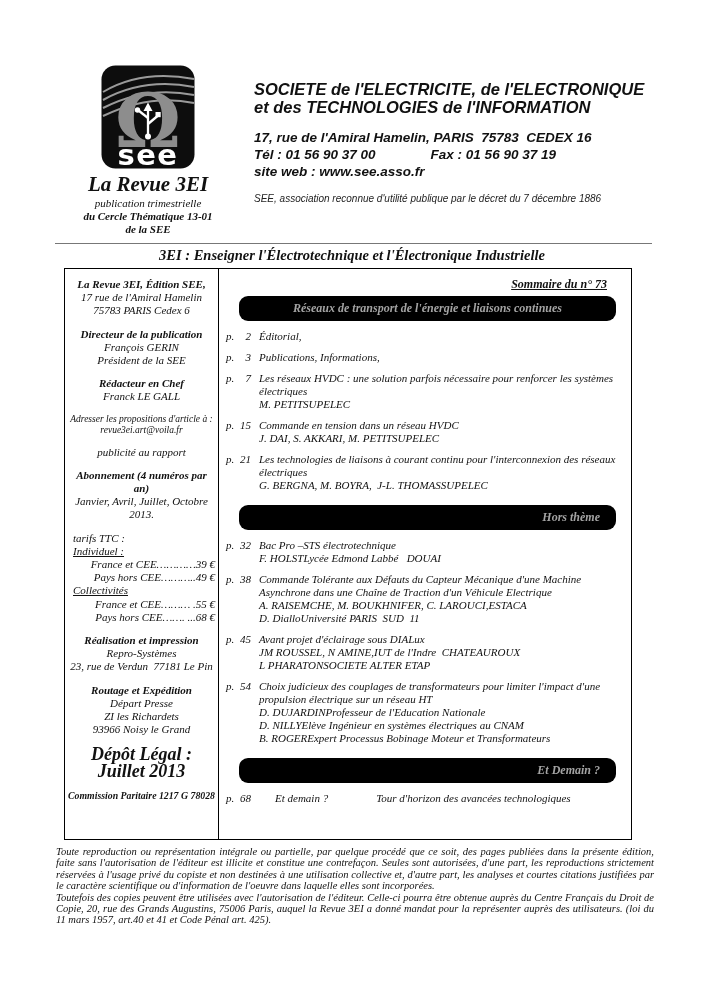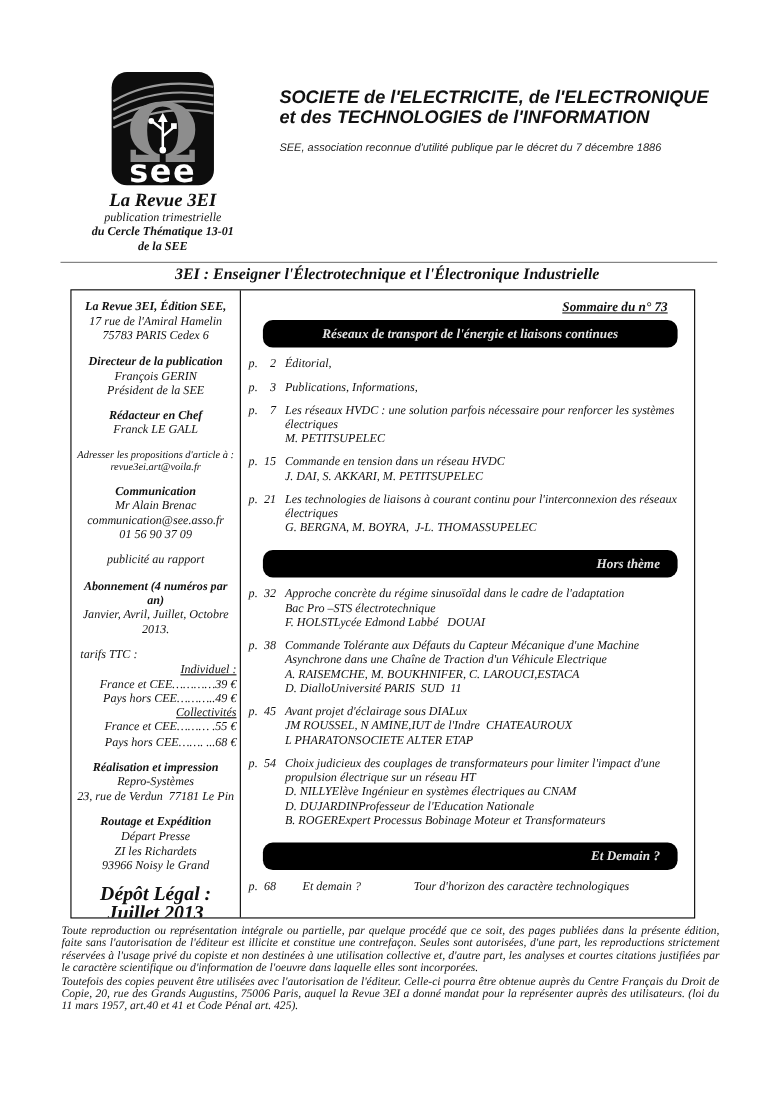--- a/index.html
+++ b/index.html
@@ -5,21 +5,21 @@
   html,body{margin:0;padding:0;background:#e8e8e8;}
   .page{
     position:relative;width:704px;height:1000px;margin:0 auto;
     background:#ffffff;overflow:hidden;
     font-family:"Liberation Serif","DejaVu Serif",serif;color:#111;
   }
   
   .masthead{display:flex;padding:64px 0 0 70px;}
   .brand-col{width:156px;flex-shrink:0;text-align:center;}
   .logo{width:96px;height:106px;margin:0 auto;display:block;}
-  .journal-title{font-size:17px;font-weight:bold;font-style:italic;margin-top:2px;white-space:nowrap;}
+  .journal-title{font-size:21px;font-weight:bold;font-style:italic;margin-top:2px;white-space:nowrap;}
   .journal-sub{font-size:11px;font-style:italic;line-height:13px;white-space:nowrap;}
   .journal-sub.b{font-weight:bold;}
   .society-col{flex:1;padding:16px 0 0 28px;font-family:"Liberation Sans","DejaVu Sans",sans-serif;}
   .society-title div{font-size:16.5px;font-weight:bold;font-style:italic;line-height:18px;white-space:nowrap;}
   .society-addr{font-size:13.5px;font-weight:bold;font-style:italic;line-height:17px;white-space:pre-wrap;}
   .addr-block{margin-top:13px;}
   .telfax{display:flex;gap:55px;}
   .society-legal{margin-top:13px;}
   .society-legal div{font-size:10px;font-style:italic;line-height:11.5px;color:#222;white-space:nowrap;}
   
@@ -29,29 +29,29 @@
   .main-box{margin:4px 0 0 64px;width:566px;height:570px;border:1.5px solid #000;display:flex;}
   .sidebar{
     width:147px;flex-shrink:0;border-right:1.5px solid #000;
     padding:9px 3px 0 3px;text-align:center;font-style:italic;font-size:11px;line-height:13.2px;overflow:hidden;
   }
   .sb-sec{margin-bottom:10px;}
   .sb-line{white-space:pre-wrap;}
   .s-b{font-weight:bold;}
   .s-sm{font-size:9.5px;line-height:11px;}
   .s-left{text-align:left;padding-left:5px;}
-  .s-u{text-align:right;padding-left:5px;text-decoration:underline;}
+  .s-u{text-align:left;padding-left:5px;text-decoration:underline;}
   .s-price{text-align:right;padding-left:21px;}
   .s-big{font-weight:bold;font-size:18px;line-height:17px;}
   .s-smb{font-weight:bold;font-size:9.8px;line-height:11.5px;}
   
   .toc{flex:1;padding:6px 15px 0 7px;overflow:hidden;font-style:italic;}
   .sommaire{font-size:12px;font-weight:bold;text-decoration:underline;text-align:right;margin:2px 9px 4px 0;}
   .banner{
-    background:#000;color:#e5e5e5;border-radius:9px;font-size:12px;font-weight:bold;
+    background:#000;color:#a3a3a3;border-radius:9px;font-size:12px;font-weight:bold;
     padding:5px 0;margin:13px 0 9px 13px;
   }
   .banner.center{text-align:center;}
   .banner.right{text-align:right;padding-right:16px;}
   .banner.first{margin-top:0;}
   .entry{display:flex;margin-bottom:8px;font-size:11px;line-height:13px;}
   .pnum{display:flex;justify-content:space-between;width:25px;flex-shrink:0;margin-right:8px;}
   .ebody{flex:1;}
   .tline{white-space:pre-wrap;}
   .credit{display:flex;justify-content:flex-start;padding-right:2px;}
@@ -95,20 +95,28 @@
       <div class="journal-sub">publication trimestrielle</div>
       <div class="journal-sub b">du Cercle Thématique 13-01</div>
       <div class="journal-sub b">de la SEE</div>
     </div>
 
     <div class="society-col">
       <div class="society-title">
         <div>SOCIETE de l'ELECTRICITE, de l'ELECTRONIQUE</div>
         <div>et des TECHNOLOGIES de l'INFORMATION</div>
       </div>
+      <div class="addr-block">
+        <div class="society-addr">17, rue de l'Amiral Hamelin, PARIS  75783  CEDEX 16</div>
+        <div class="society-addr telfax">
+          <span>Tél : 01 56 90 37 00</span>
+          <span>Fax : 01 56 90 37 19</span>
+        </div>
+        <div class="society-addr">site web : www.see.asso.fr</div>
+      </div>
       <div class="society-legal">
         <div>SEE, association reconnue d'utilité publique par le décret du 7 décembre 1886</div>
       </div>
     </div>
   </header>
 
   <div class="rule"></div>
   <div class="tagline">3EI : Enseigner l'Électrotechnique et l'Électronique Industrielle</div>
 
   <div class="main-box">
@@ -123,26 +131,20 @@
           <div class="sb-line s-n">François GERIN</div>
           <div class="sb-line s-n">Président de la SEE</div>
         </div>
         <div class="sb-sec">
           <div class="sb-line s-b">Rédacteur en Chef</div>
           <div class="sb-line s-n">Franck LE GALL</div>
         </div>
         <div class="sb-sec">
           <div class="sb-line s-sm">Adresser les propositions d'article à :</div>
           <div class="sb-line s-sm">revue3ei.art@voila.fr</div>
-        </div>
-        <div class="sb-sec">
-          <div class="sb-line s-b">Communication</div>
-          <div class="sb-line s-n">Mr Alain Brenac</div>
-          <div class="sb-line s-n">communication@see.asso.fr</div>
-          <div class="sb-line s-n">01 56 90 37 09</div>
         </div>
         <div class="sb-sec">
           <div class="sb-line s-n">publicité au rapport</div>
         </div>
         <div class="sb-sec">
           <div class="sb-line s-b">Abonnement (4 numéros par an)</div>
           <div class="sb-line s-n">Janvier, Avril, Juillet, Octobre 2013.</div>
         </div>
         <div class="sb-sec">
           <div class="sb-line s-left">tarifs TTC :</div>
@@ -234,21 +236,20 @@
               </div>
             </div>
           </div>
           <div class="banner right">Hors thème</div>
           <div class="entry">
             <span class="pnum">
               <span>p.</span>
               <span>32</span>
             </span>
             <div class="ebody">
-              <div class="tline">Approche concrète du régime sinusoïdal dans le cadre de l'adaptation</div>
               <div class="tline">Bac Pro –STS électrotechnique</div>
               <div class="credit">
                 <span>F. HOLST</span>
                 <span>Lycée Edmond Labbé   DOUAI</span>
               </div>
             </div>
           </div>
           <div class="entry">
             <span class="pnum">
               <span>p.</span>
@@ -286,43 +287,43 @@
           </div>
           <div class="entry">
             <span class="pnum">
               <span>p.</span>
               <span>54</span>
             </span>
             <div class="ebody">
               <div class="tline">Choix judicieux des couplages de transformateurs pour limiter l'impact d'une</div>
               <div class="tline">propulsion électrique sur un réseau HT</div>
               <div class="credit">
+                <span>D. DUJARDIN</span>
+                <span>Professeur de l'Education Nationale</span>
+              </div>
+              <div class="credit">
                 <span>D. NILLY</span>
                 <span>Elève Ingénieur en systèmes électriques au CNAM</span>
               </div>
               <div class="credit">
-                <span>D. DUJARDIN</span>
-                <span>Professeur de l'Education Nationale</span>
-              </div>
-              <div class="credit">
                 <span>B. ROGER</span>
                 <span>Expert Processus Bobinage Moteur et Transformateurs</span>
               </div>
             </div>
           </div>
           <div class="banner right">Et Demain  ?</div>
           <div class="entry">
             <span class="pnum">
               <span>p.</span>
               <span>68</span>
             </span>
             <div class="ebody">
               <div class="cols">
                 <span>Et demain ?</span>
-                <span>Tour d'horizon des caractère technologiques</span>
+                <span>Tour d'horizon des avancées technologiques</span>
               </div>
             </div>
           </div>
         </div>
     </section>
   </div>
 
   <footer class="legal">
     <p>Toute reproduction ou représentation intégrale ou partielle, par quelque procédé que ce soit, des pages publiées dans la présente édition, faite sans l'autorisation de l'éditeur est illicite et constitue une contrefaçon. Seules sont autorisées, d'une part, les reproductions strictement réservées à l'usage privé du copiste et non destinées à une utilisation collective et, d'autre part, les analyses et courtes citations justifiées par le caractère scientifique ou d'information de l'oeuvre dans laquelle elles sont incorporées.</p>
     <p>Toutefois des copies peuvent être utilisées avec l'autorisation de l'éditeur. Celle-ci pourra être obtenue auprès du Centre Français du Droit de Copie, 20, rue des Grands Augustins, 75006 Paris, auquel la Revue 3EI a donné mandat pour la représenter auprès des utilisateurs. (loi du 11 mars 1957, art.40 et 41 et Code Pénal art. 425).</p>

